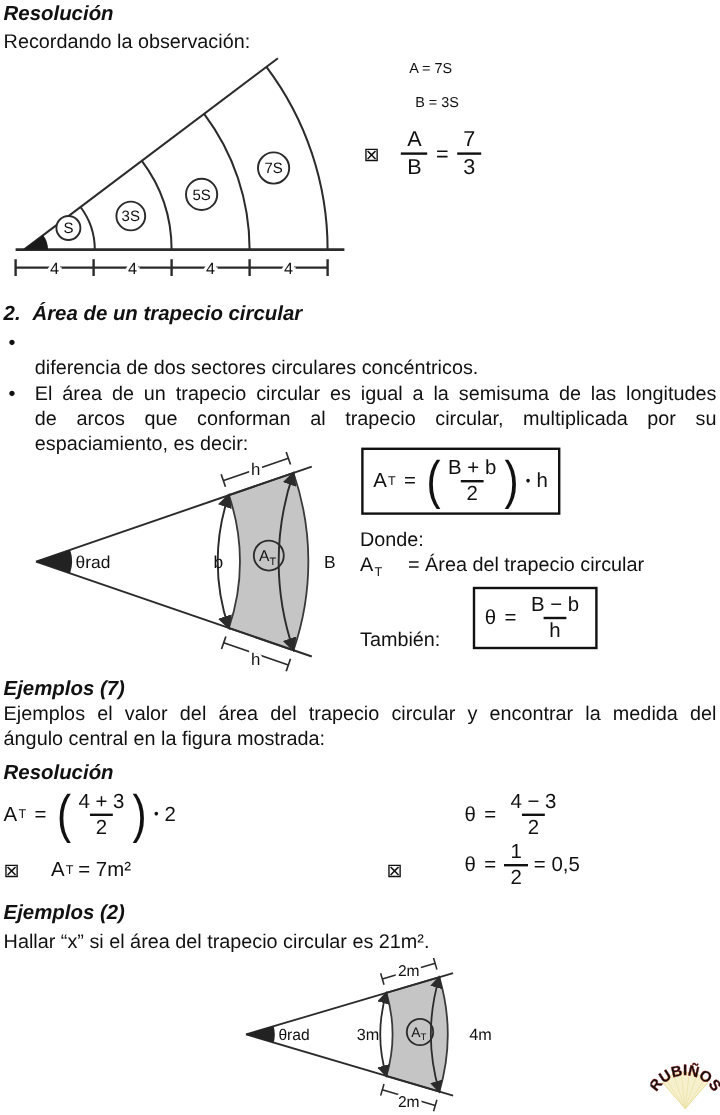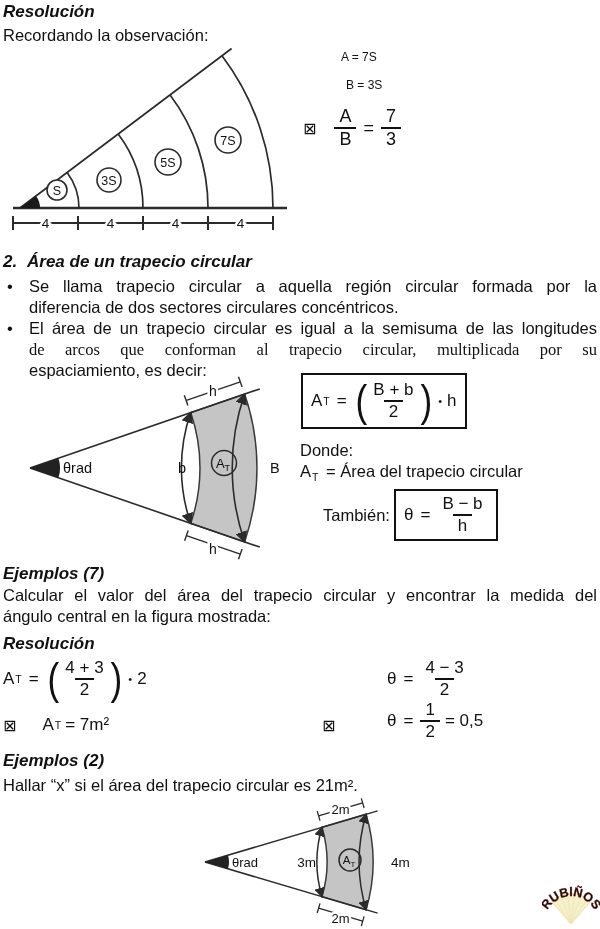--- a/index.html
+++ b/index.html
@@ -80,26 +80,25 @@
     <span class="frac">
       <span class="num">7</span>
       <span class="den">3</span>
     </span>
   </div>
 
   <div class="abs hbi" style="left:3px;top:252px;">2.</div>
   <div class="abs hbi" style="left:27px;top:252px;">Área de un trapecio circular</div>
 
   <div class="abs body-t" style="left:7px;top:276px;">•</div>
-  <div class="abs body-t jline" style="left:29px;top:276px;width:568px;">Se llama trapecio circular a aquella región circular formada por la</div>
   <div class="abs body-t" style="left:29px;top:297px;">diferencia de dos sectores circulares concéntricos.</div>
 
   <div class="abs body-t" style="left:7px;top:318px;">•</div>
   <div class="abs body-t jline" style="left:29px;top:318px;width:568px;">El área de un trapecio circular es igual a la semisuma de las longitudes</div>
-  <div class="abs body-t jline" style="left:29px;top:339px;width:568px;font-family:Liberation Serif, serif;">de arcos que conforman al trapecio circular, multiplicada por su</div>
+  <div class="abs body-t jline" style="left:29px;top:339px;width:568px;">de arcos que conforman al trapecio circular, multiplicada por su</div>
   <div class="abs body-t" style="left:29px;top:360px;">espaciamiento, es decir:</div>
 
   <svg class="abs" style="left:12px;top:376px;" width="285" height="192" viewBox="0 0 285 192">
     <defs>
       <marker id="arr2" viewBox="0 0 10 10" refX="8.5" refY="5" markerWidth="7.5" markerHeight="7.5" orient="auto-start-reverse">
         <path d="M0,0 L10,5 L0,10 Z" fill="#2b2b2b"></path>
       </marker>
     </defs>
     <path d="M 178.7 36.6 L 232.6 18.1 A 227 227 0 0 1 232.6 165.9 L 178.7 147.4 A 170 170 0 0 0 178.7 36.6 Z" stroke="#3a3a3a" stroke-width="1.5" fill="#c5c5c5"></path>
     <g stroke="#2b2b2b" fill="none" stroke-width="1.6">
@@ -136,35 +135,35 @@
       <span class="den">2</span>
     </span>
     <span class="bigp">)</span>
     <span class="mdot">•</span>
     <span>h</span>
   </div>
 
   <div class="abs body-t" style="left:300px;top:440px;">Donde:</div>
   <div class="abs body-t" style="left:300px;top:461px;">
     <span>A</span><span class="sub">T</span>
-    <span style="margin-left:3px;">= Área del trapecio circular</span>
-  </div>
-  <div class="abs body-t" style="left:300px;top:505px;margin-left:23px;">También:</div>
+    <span style="margin-left:17px;">= Área del trapecio circular</span>
+  </div>
+  <div class="abs body-t" style="left:300px;top:523px;">También:</div>
 
   <div class="abs fbox formula" style="left:394px;top:489px;padding:3px 8px;">
     <span>θ</span>
     <span class="eqs">=</span>
     <span class="frac">
       <span class="num">B − b</span>
       <span class="den">h</span>
     </span>
   </div>
 
   <div class="abs hbi" style="left:3px;top:564px;">Ejemplos (7)</div>
-  <div class="abs body-t jline" style="left:3px;top:585px;width:594px;">Calcular el valor del área del trapecio circular y encontrar la medida del</div>
+  <div class="abs body-t jline" style="left:3px;top:585px;width:594px;">Ejemplos el valor del área del trapecio circular y encontrar la medida del</div>
   <div class="abs body-t" style="left:3px;top:606px;">ángulo central en la figura mostrada:</div>
   <div class="abs hbi" style="left:3px;top:634px;">Resolución</div>
 
   <div class="abs formula" style="left:3px;top:658px;">
     <span>A</span>
       <span class="sub">T</span>
     <span class="eqs">=</span>
     <span class="bigp">(</span>
     <span class="frac">
       <span class="num">4 + 3</span>

